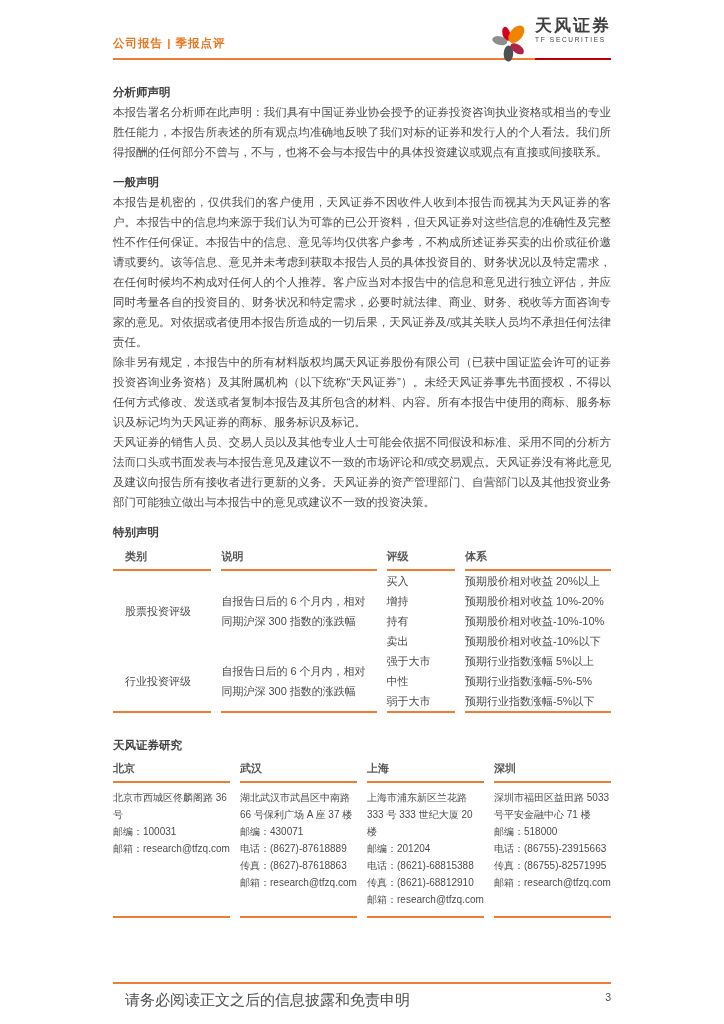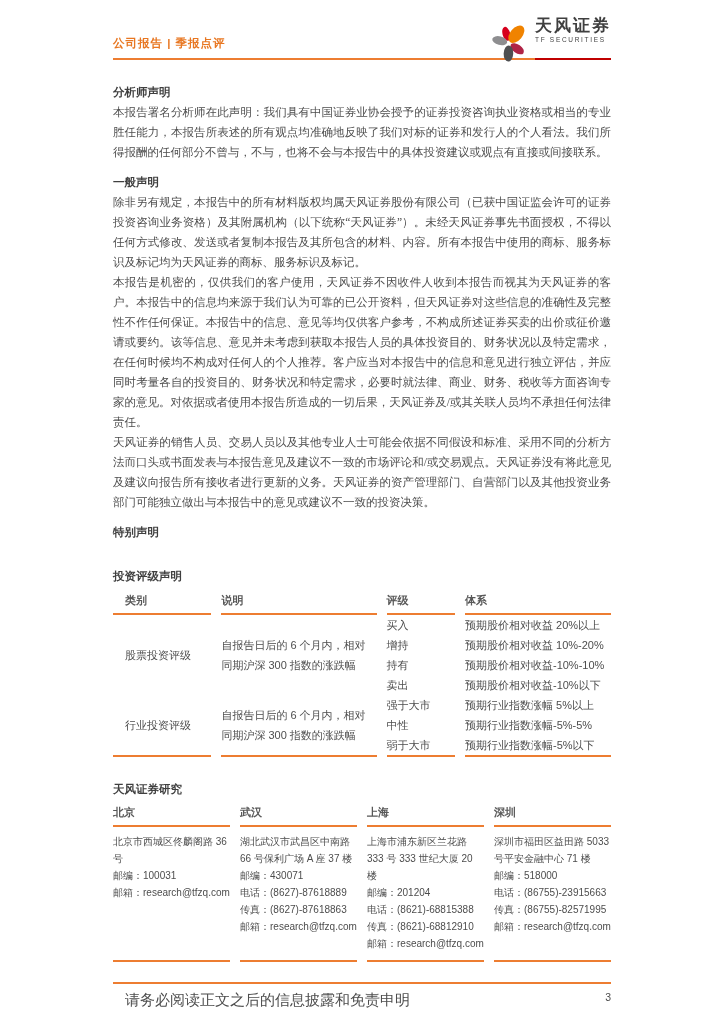--- a/index.html
+++ b/index.html
@@ -14,21 +14,21 @@
   .logo-text{display:flex;flex-direction:column;justify-content:flex-end;border-bottom:2.5px solid var(--logo-underline-red,#C00000);padding-bottom:15px;}
   .logo-name{font-size:17px;font-weight:bold;color:var(--heading-text,#3E3A39);letter-spacing:2px;line-height:1.05;white-space:nowrap;}
   .logo-sub{font-size:6.5px;letter-spacing:1.7px;color:var(--heading-text,#3E3A39);margin-top:1.5px;white-space:nowrap;}
 
   
   .content{margin:0 57px;color:var(--body-text,#4D4D4D);}
   .sec-title{font-size:11.5px;font-weight:bold;color:var(--heading-text,#3F3F3F);line-height:20px;margin:0;}
   .mt-lg{margin-top:22px;}
   .mt-md{margin-top:10px;}
   .mt-xl{margin-top:24px;}
-  .para{font-size:11.5px;line-height:20px;text-align:justify;margin:0;font-family:Liberation Serif, serif;}
+  .para{font-size:11.5px;line-height:20px;text-align:justify;margin:0;}
 
   
   .rating-table{border-collapse:separate;border-spacing:10px 0;width:calc(100% + 20px);margin:4px -10px 0 -10px;table-layout:fixed;}
   .rating-table th{font-size:11px;font-weight:bold;color:#595959;text-align:left;padding:3px 0 5px 0;border-bottom:2px solid var(--accent-orange,#ED7D31);}
   .rating-table td{font-size:11px;line-height:16px;padding:2px 0;color:var(--body-text,#4D4D4D);}
   .rt-c1{width:19%;}.rt-c2{width:34%;}.rt-c3{width:15%;}.rt-c4{width:32%;}
   .rating-table th.rt-c1, .rating-table td.grp-cat{padding-left:12px;}
   .rating-table td.grp{vertical-align:middle;line-height:20px;}
   .rating-table .bb{border-bottom:2px solid var(--accent-orange,#ED7D31);}
 
@@ -64,27 +64,26 @@
       </div>
     </div>
   </div>
 
   <div class="content">
 
     <h3 class="sec-title mt-lg">分析师声明</h3>
     <p class="para">本报告署名分析师在此声明：我们具有中国证券业协会授予的证券投资咨询执业资格或相当的专业胜任能力，本报告所表述的所有观点均准确地反映了我们对标的证券和发行人的个人看法。我们所得报酬的任何部分不曾与，不与，也将不会与本报告中的具体投资建议或观点有直接或间接联系。</p>
 
     <h3 class="sec-title mt-md">一般声明</h3>
+    <p class="para">本报告是机密的，仅供我们的客户使用，天风证券不因收件人收到本报告而视其为天风证券的客户。本报告中的信息均来源于我们认为可靠的已公开资料，但天风证券对这些信息的准确性及完整性不作任何保证。本报告中的信息、意见等均仅供客户参考，不构成所述证券买卖的出价或征价邀请或要约。该等信息、意见并未考虑到获取本报告人员的具体投资目的、财务状况以及特定需求，在任何时候均不构成对任何人的个人推荐。客户应当对本报告中的信息和意见进行独立评估，并应同时考量各自的投资目的、财务状况和特定需求，必要时就法律、商业、财务、税收等方面咨询专家的意见。对依据或者使用本报告所造成的一切后果，天风证券及/或其关联人员均不承担任何法律责任。</p>
     <p class="para">除非另有规定，本报告中的所有材料版权均属天风证券股份有限公司（已获中国证监会许可的证券投资咨询业务资格）及其附属机构（以下统称“天风证券”）。未经天风证券事先书面授权，不得以任何方式修改、发送或者复制本报告及其所包含的材料、内容。所有本报告中使用的商标、服务标识及标记均为天风证券的商标、服务标识及标记。</p>
-    <p class="para">本报告是机密的，仅供我们的客户使用，天风证券不因收件人收到本报告而视其为天风证券的客户。本报告中的信息均来源于我们认为可靠的已公开资料，但天风证券对这些信息的准确性及完整性不作任何保证。本报告中的信息、意见等均仅供客户参考，不构成所述证券买卖的出价或征价邀请或要约。该等信息、意见并未考虑到获取本报告人员的具体投资目的、财务状况以及特定需求，在任何时候均不构成对任何人的个人推荐。客户应当对本报告中的信息和意见进行独立评估，并应同时考量各自的投资目的、财务状况和特定需求，必要时就法律、商业、财务、税收等方面咨询专家的意见。对依据或者使用本报告所造成的一切后果，天风证券及/或其关联人员均不承担任何法律责任。</p>
     <p class="para">天风证券的销售人员、交易人员以及其他专业人士可能会依据不同假设和标准、采用不同的分析方法而口头或书面发表与本报告意见及建议不一致的市场评论和/或交易观点。天风证券没有将此意见及建议向报告所有接收者进行更新的义务。天风证券的资产管理部门、自营部门以及其他投资业务部门可能独立做出与本报告中的意见或建议不一致的投资决策。</p>
 
     <h3 class="sec-title mt-md">特别声明</h3>
 
-    <h3 class="sec-title mt-xl">投资评级声明</h3>
     <table class="rating-table">
       <thead>
         <tr>
           <th class="rt-c1">类别</th>
           <th class="rt-c2">说明</th>
           <th class="rt-c3">评级</th>
           <th class="rt-c4">体系</th>
         </tr>
       </thead>
       <tbody>

